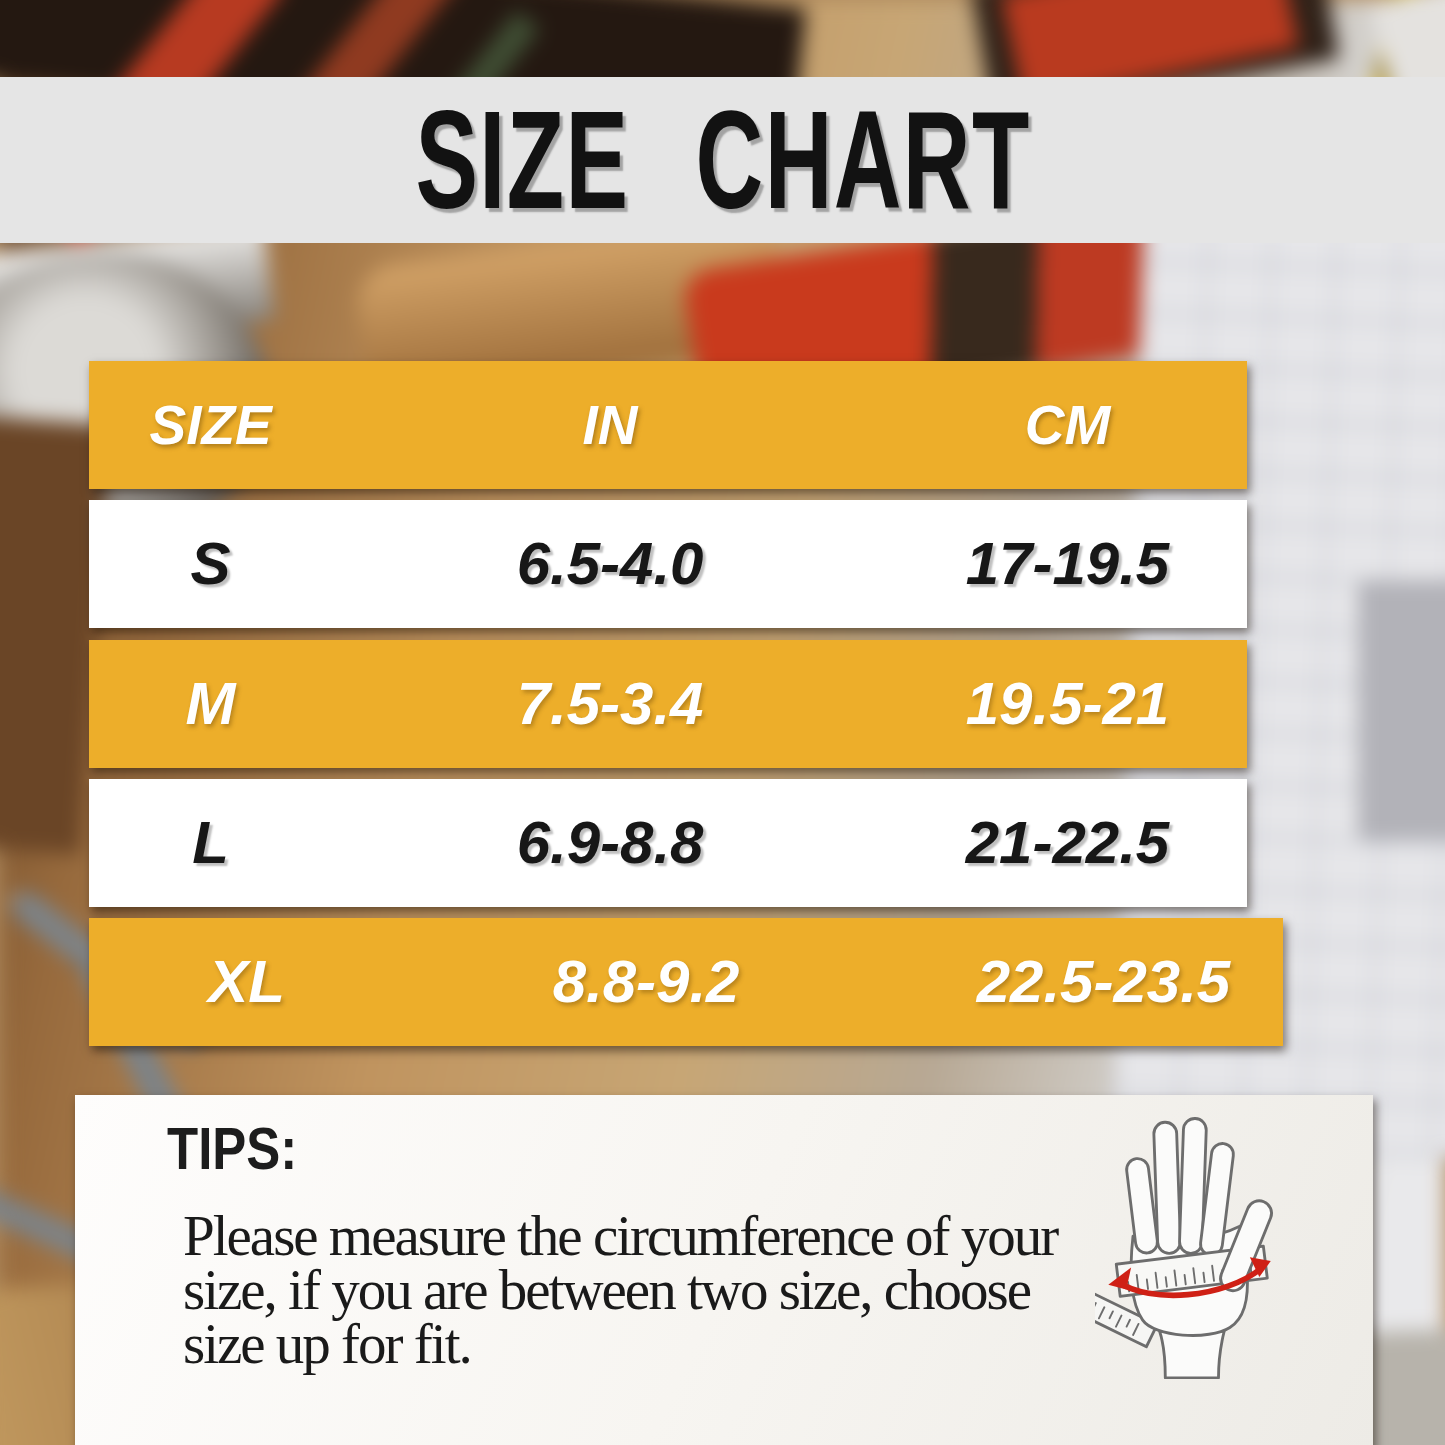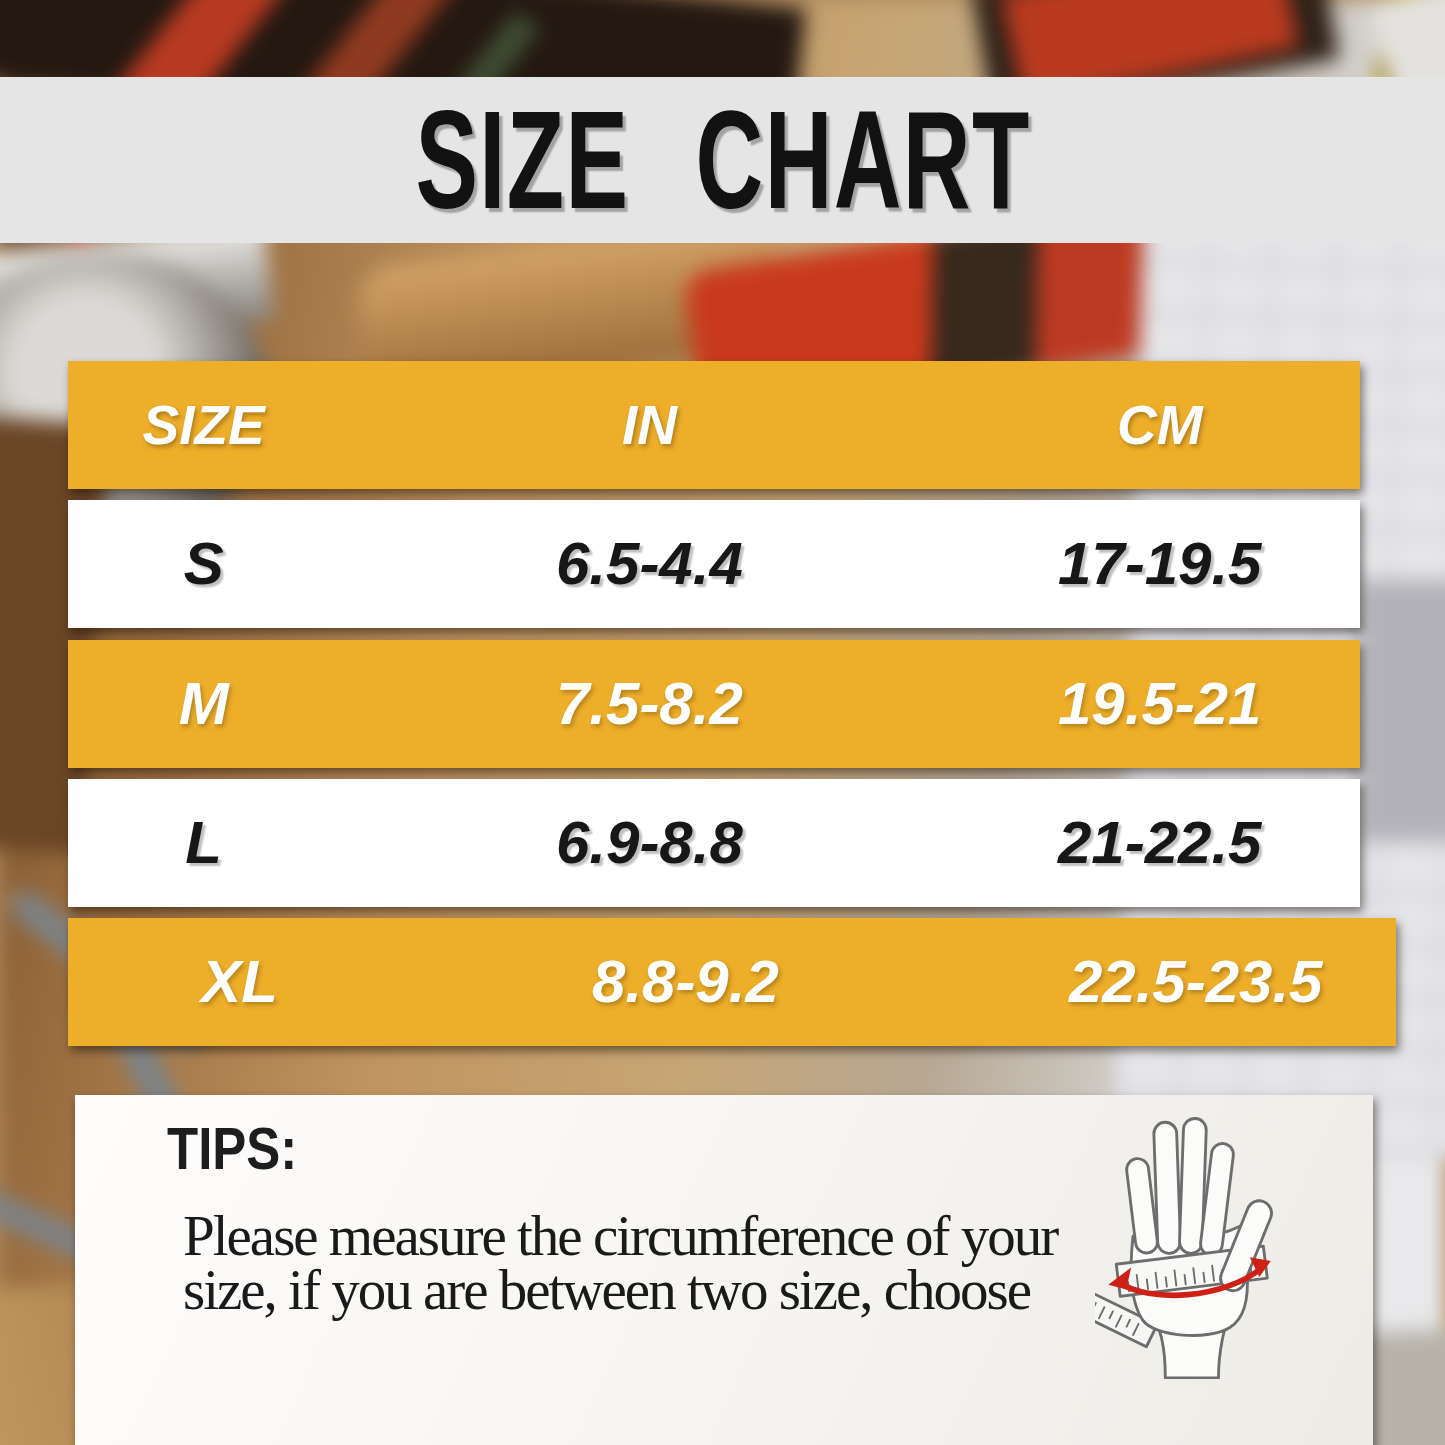--- a/index.html
+++ b/index.html
@@ -40,21 +40,21 @@
   .bb.brgray{left:880px;top:1338px;width:650px;height:170px;background:#b7b3ab;transform:rotate(-2deg);}
 
   
   .banner{position:absolute;left:0;top:77px;width:1445px;height:166px;background:#e5e5e5;
     display:flex;align-items:center;justify-content:center;}
   .banner h1{margin:0;font-weight:700;font-size:140px;line-height:1;color:#121212;
     letter-spacing:2px;word-spacing:58px;transform:scale(0.67,1);
     text-shadow:5px 4px 2px rgba(40,40,40,.35);white-space:nowrap;}
 
   
-  .band{position:absolute;left:68px;width:1292px;height:128px;
+  .band{position:absolute;left:89px;width:1158px;height:128px;
     display:grid;grid-template-columns:21% 48% 31%;align-items:center;
     box-shadow:3px 5px 9px rgba(20,10,0,.5);}
   .band span{text-align:center;font-style:italic;font-weight:700;font-size:60px;line-height:1;
     font-family:"Liberation Sans",sans-serif;white-space:nowrap;}
   .band.head{top:361px;background:#EDAE2A;}
   .band.head span{font-size:55px;color:#ffffff;text-shadow:2px 3px 4px rgba(120,80,10,.5);}
   .band.r-s{top:500px;background:#ffffff;}
   .band.r-m{top:640px;background:#EDAE2A;}
   .band.r-l{top:779px;background:#ffffff;}
   .band.r-xl{top:918px;background:#EDAE2A;padding-left:36px;}
@@ -108,47 +108,48 @@
 </div>
 
 <div class="band head">
   <span>SIZE</span>
   <span>IN</span>
   <span>CM</span>
 </div>
 
 <div class="band r-s dark">
   <span>S</span>
-  <span>6.5-4.4</span>
+  <span>6.5-4.0</span>
   <span>17-19.5</span>
 </div>
 
 <div class="band r-m light">
   <span>M</span>
-  <span>7.5-8.2</span>
+  <span>7.5-3.4</span>
   <span>19.5-21</span>
 </div>
 
 <div class="band r-l dark">
   <span>L</span>
   <span>6.9-8.8</span>
   <span>21-22.5</span>
 </div>
 
 <div class="band r-xl light">
   <span>XL</span>
   <span>8.8-9.2</span>
   <span>22.5-23.5</span>
 </div>
 
 <div class="tips">
   <h2>TIPS:</h2>
   <p class="body">
     <span>Please measure the circumference of your</span>
     <span>size, if you are between two size, choose</span>
+    <span>size up for fit.</span>
   </p>
 
   <svg class="hand" viewBox="0 0 200 290" aria-hidden="true">
     <g stroke="#6d6d6d" stroke-width="3" fill="#fbfbfa" stroke-linejoin="round" stroke-linecap="round">
       <g transform="rotate(26 40 235)">
         <rect x="-18" y="222" width="80" height="26" fill="#f6f6f4"></rect>
         <path d="M-6,230 v8 M4,230 v13 M14,230 v8 M24,230 v13 M34,230 v8 M44,230 v13" fill="none" stroke-width="2"></path>
       </g>
       <path d="M74,289 C74,265 72,252 68,240 L136,240 C132,256 130,272 130,289 Z"></path>
       <path d="M40,140 C36,176 38,210 50,228 C62,246 120,250 142,236 C158,226 162,204 160,178 L156,128 C120,146 72,150 40,140 Z"></path>

